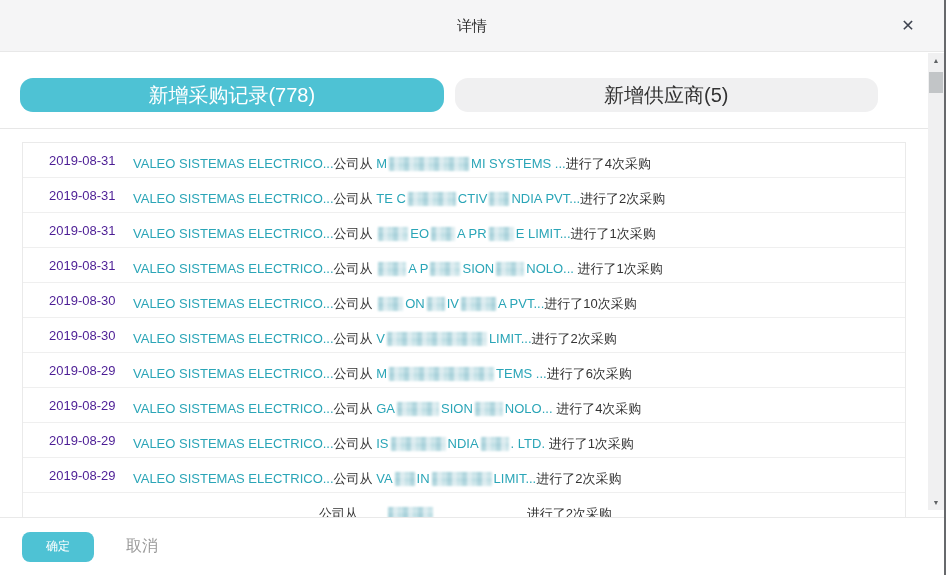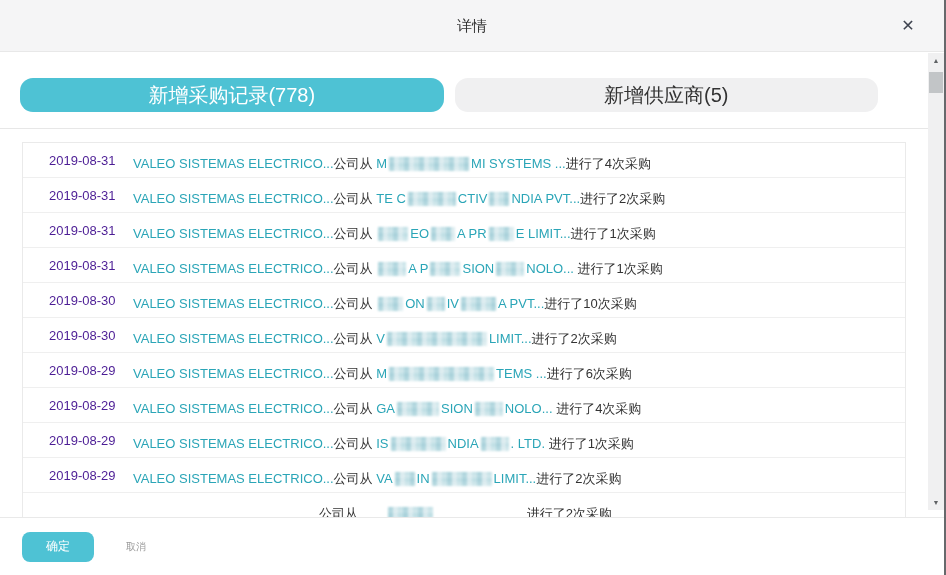--- a/index.html
+++ b/index.html
@@ -48,21 +48,21 @@
   .spacer { height:1px; flex-shrink:0; }
   .footer {
     position:absolute; bottom:0; left:0; width:944px; height:58px;
     background:#fff; border-top:1px solid #e9e9e9; display:flex; align-items:center;
   }
   .confirm-btn {
     margin-left:22px; width:72px; height:30px; border:none; border-radius:8px;
     background:var(--accent); color:#fff; font-size:12px; cursor:pointer;
     font-family:"Liberation Sans","DejaVu Sans",sans-serif;
   }
-  .cancel-btn { margin-left:32px; color:#9b9b9b; font-size:10px; cursor:pointer; }
+  .cancel-btn { margin-left:32px; color:#9b9b9b; font-size:16px; cursor:pointer; }
   .scrollbar { position:absolute; top:53px; right:2px; width:16px; height:457px; background:#f0f0f1; }
   .sb-arrow { width:16px; height:15px; text-align:center; font-size:7px; line-height:15px; color:#5f6265; cursor:pointer; }
   .sb-arrow.down { position:absolute; bottom:0; left:0; }
   .sb-thumb { position:absolute; top:19px; left:1px; width:14px; height:21px; background:#c2c5c7; cursor:pointer; }
   .right-edge { position:absolute; top:0; right:0; width:2px; height:575px; background:#67696c; }
 </style>
 </head>
 <body>
 
 <div class="header">

